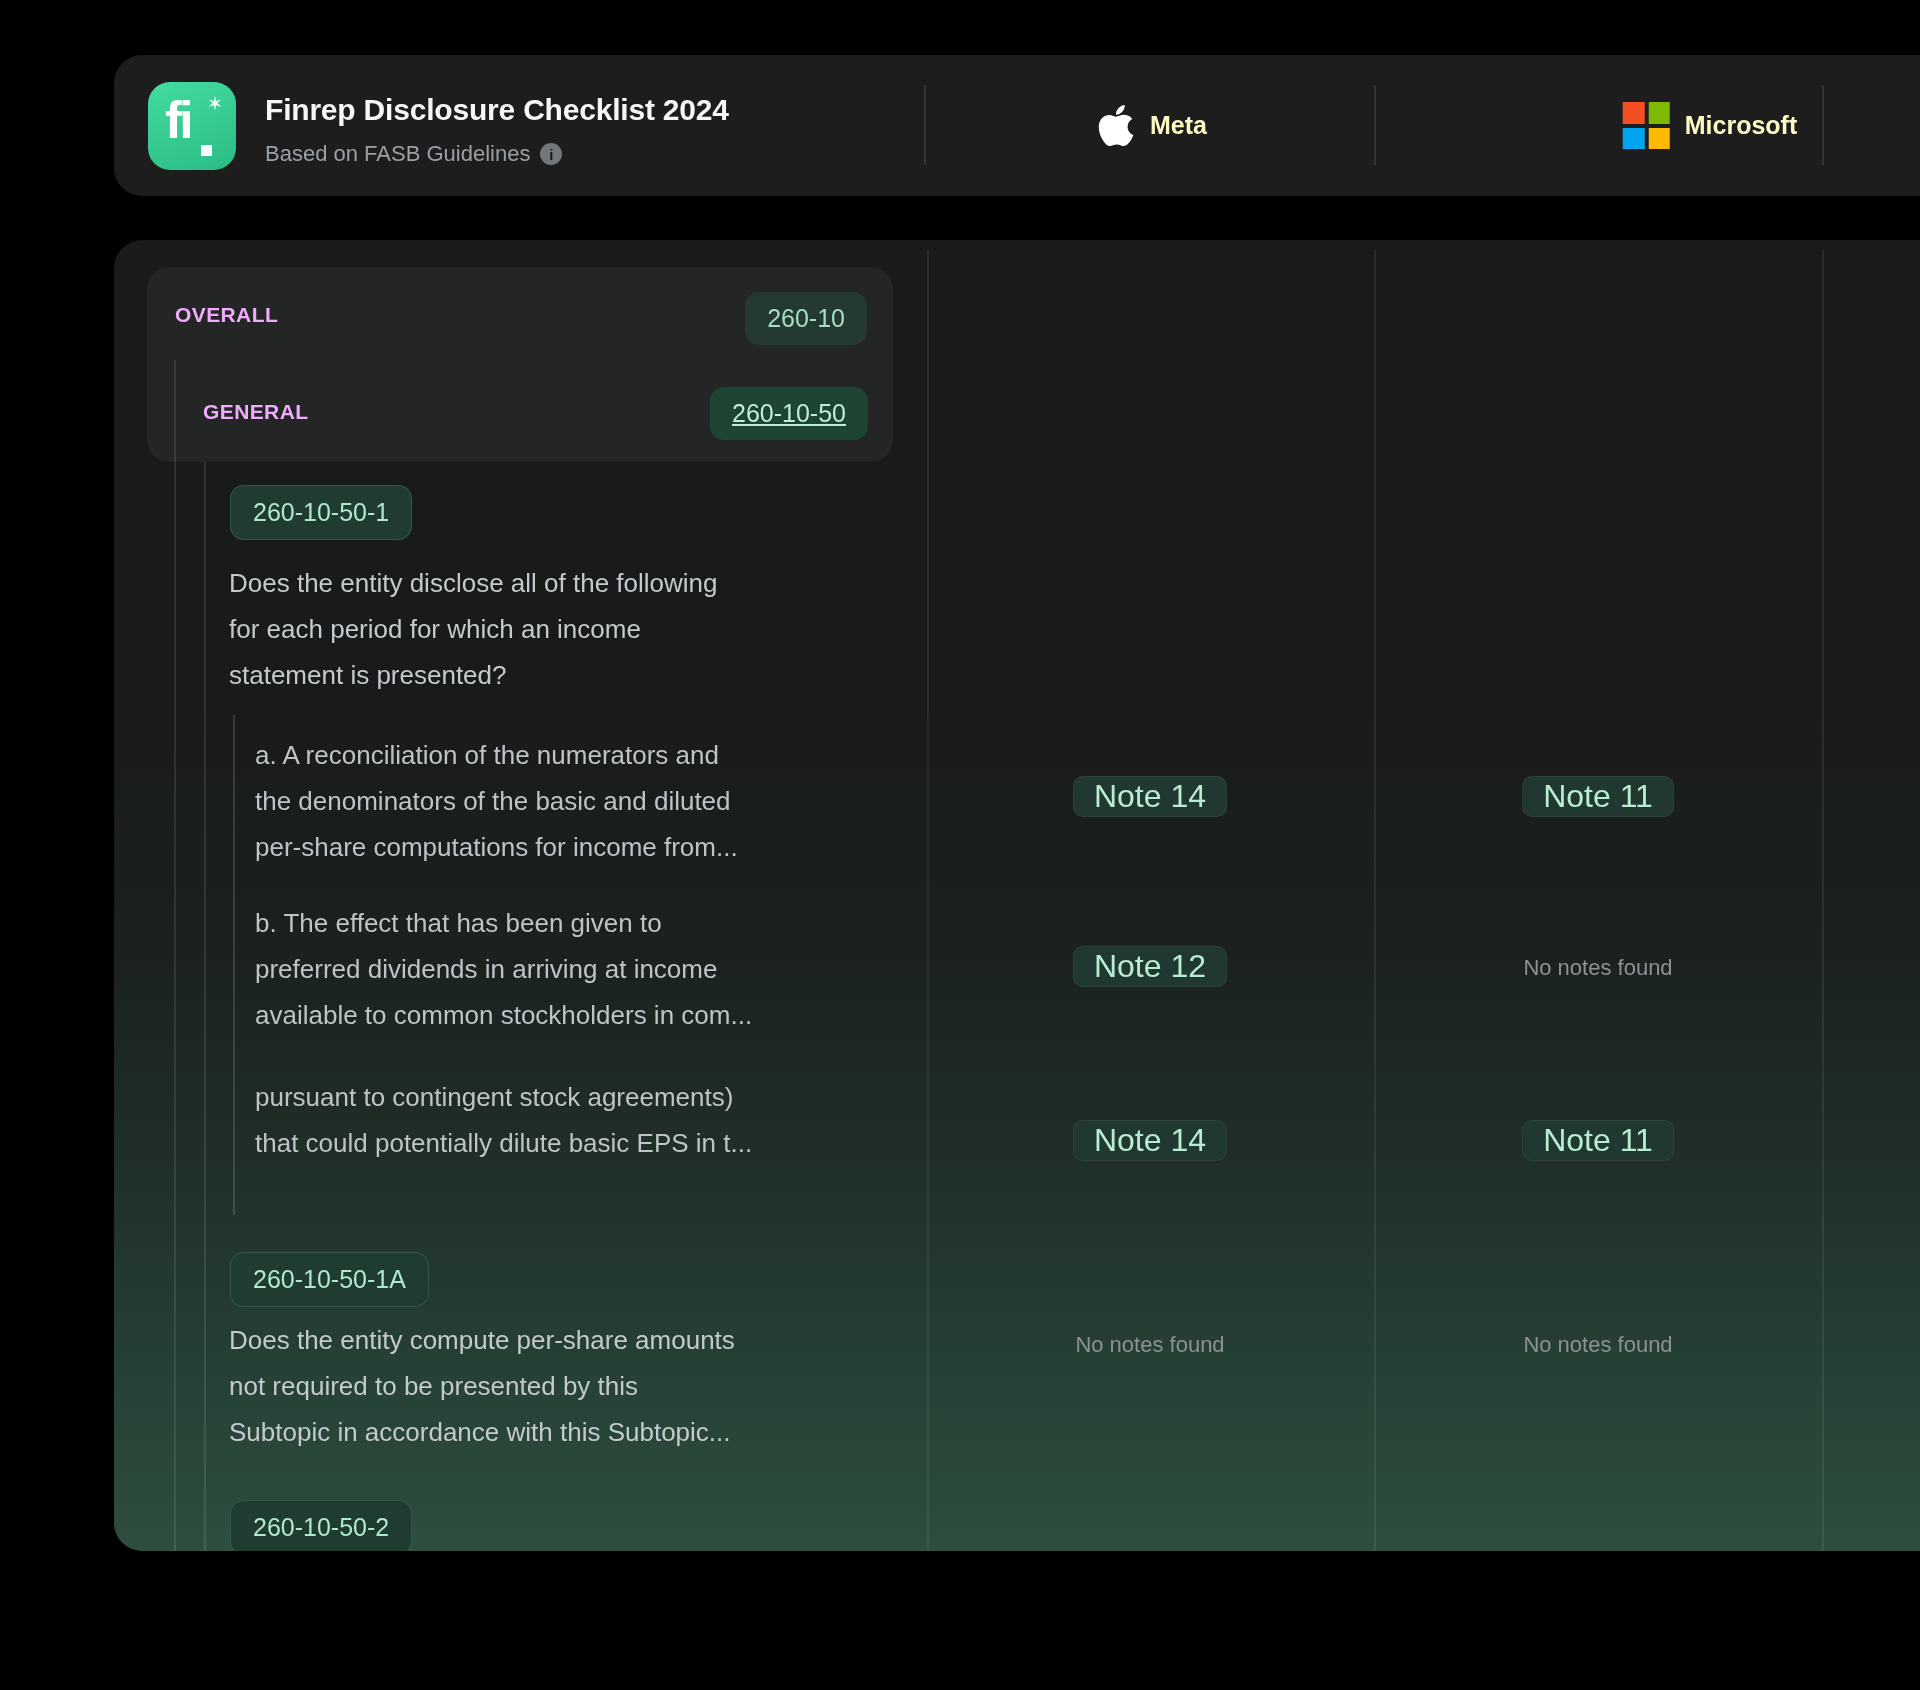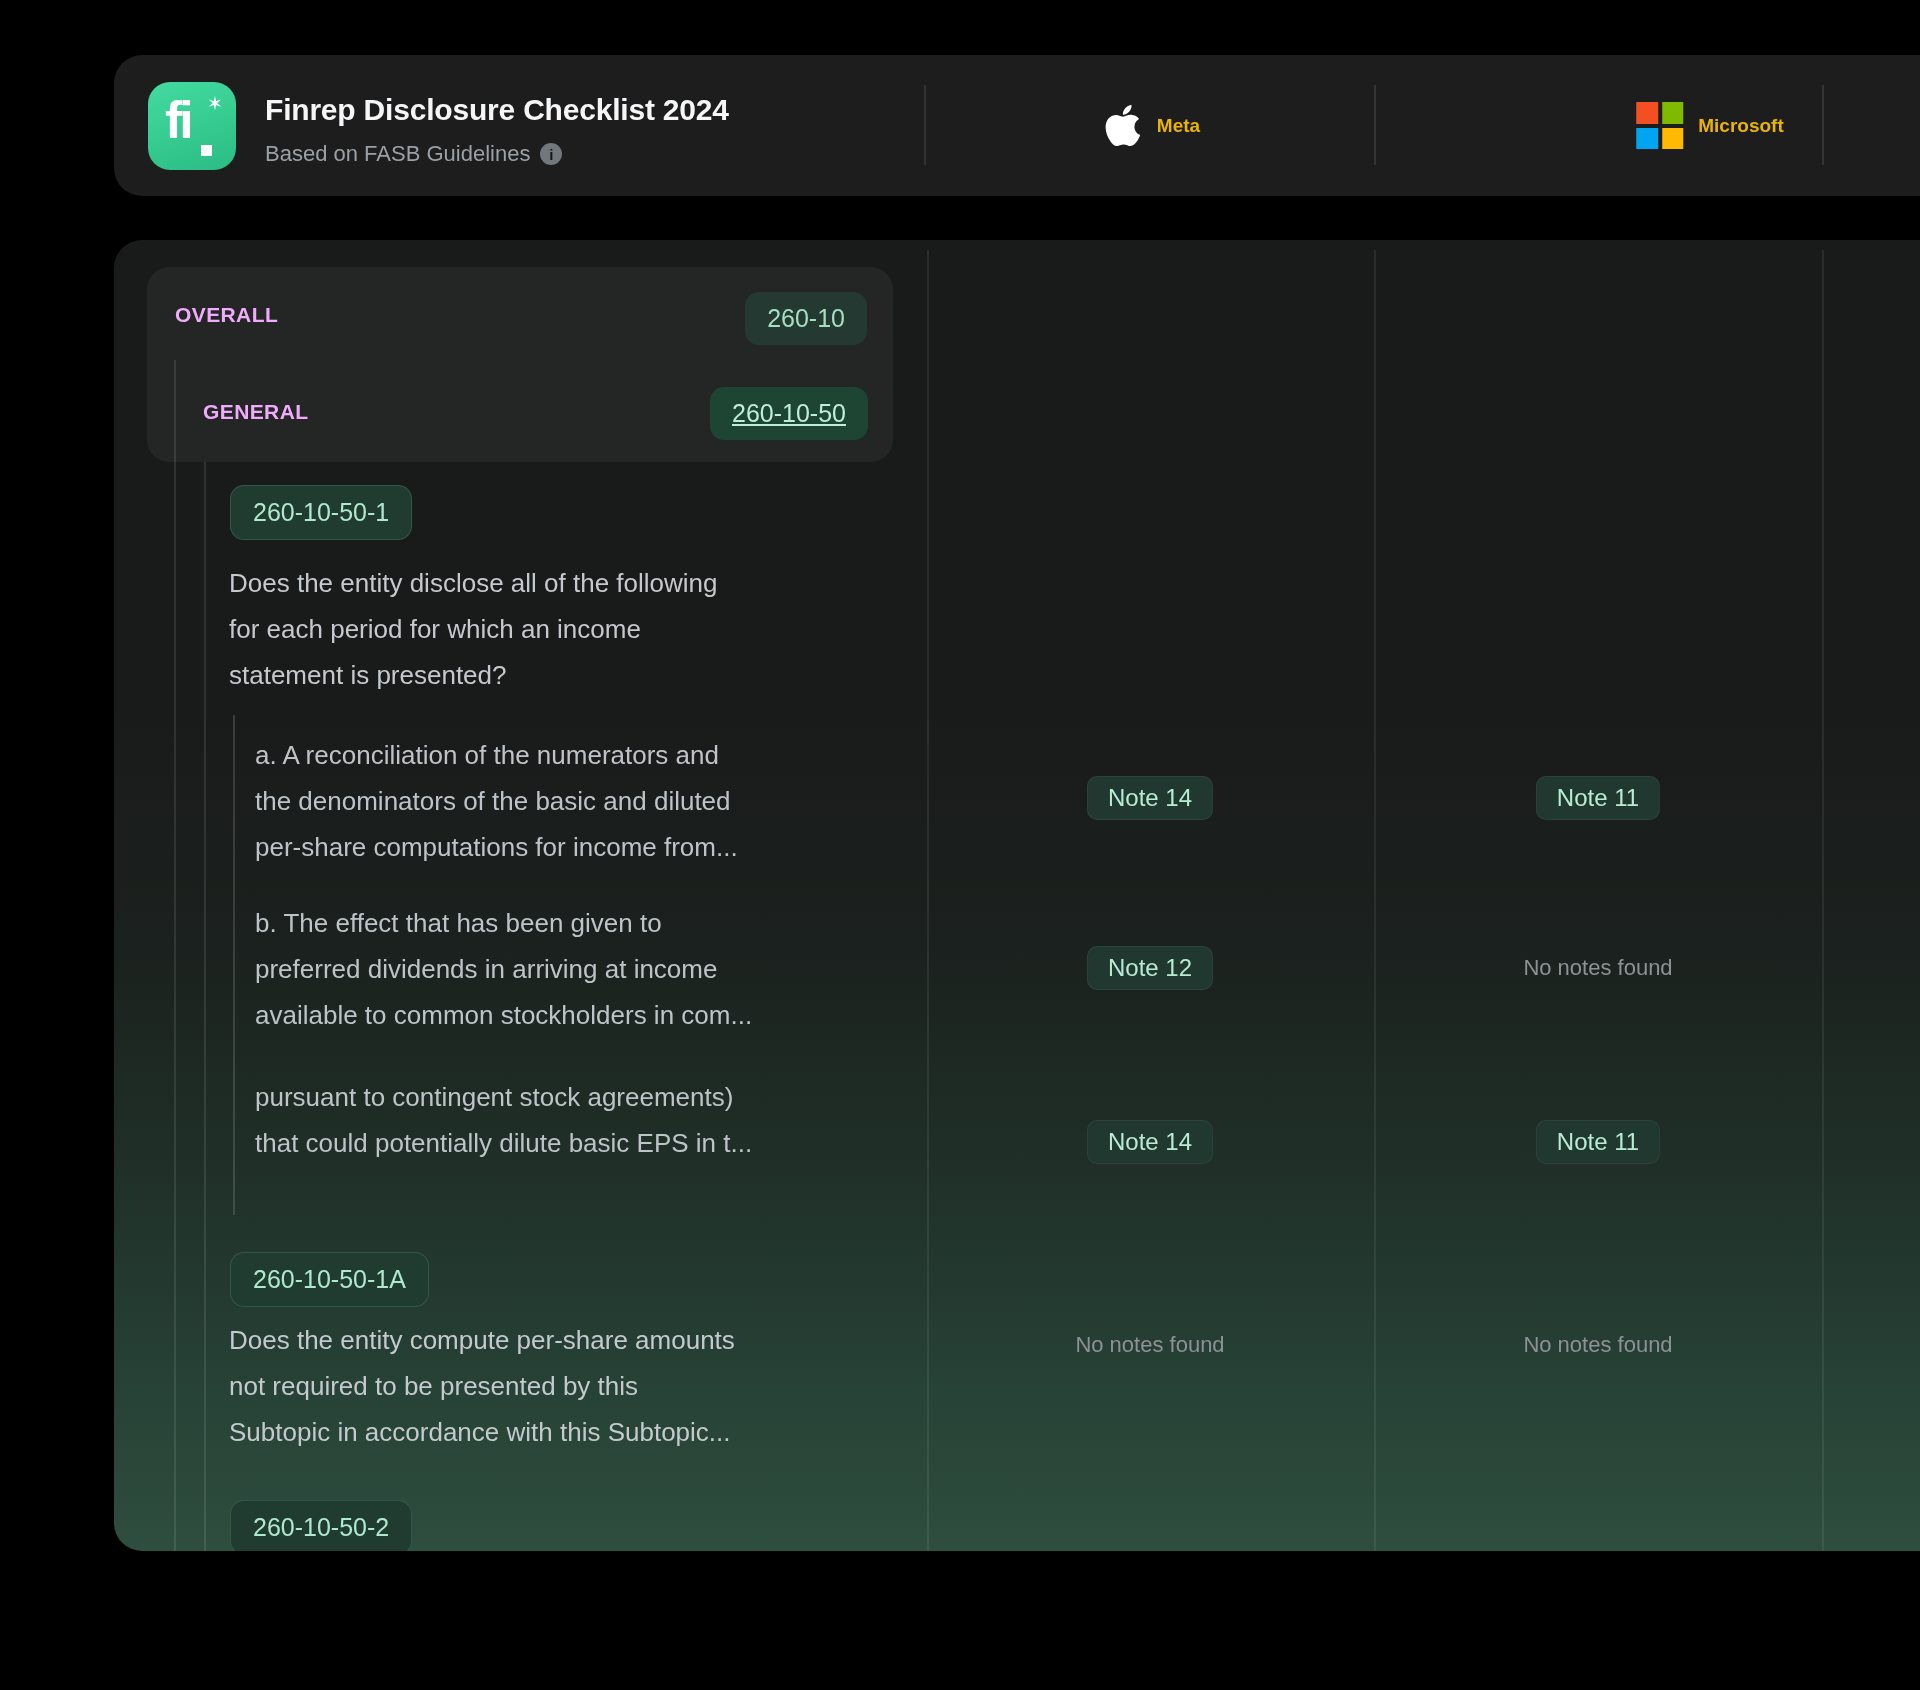--- a/index.html
+++ b/index.html
@@ -56,21 +56,21 @@
   .hdr-divider {
     top: 30px; width: 2px; height: 80px;
     background: rgba(255,255,255,0.10);
   }
   .company {
     top: 0; height: 141px;
     display: flex; align-items: center; gap: 15px;
     transform: translateX(-50%);
   }
   .company .label {
-    font-size: 19px; font-weight: 700; color: #eab308; white-space: nowrap;
+    font-size: 25px; font-weight: 700; color: #fef9c3; white-space: nowrap;
   }
   .ms-logo {
     width: 47px; height: 47px;
     display: grid; grid-template-columns: 1fr 1fr; grid-template-rows: 1fr 1fr;
     gap: 4px;
   }
   .ms-logo span { display: block; }
 
   
   #main-card {
@@ -106,24 +106,24 @@
     background: #203c31; color: #aee8cd;
     border: 1px solid rgba(150,230,190,0.16);
   }
   .guide-line { width: 2px; background: rgba(255,255,255,0.10); }
   .question { color: #c4c9cd; font-size: 26px; }
   .question .line, .subitem .line { height: 46px; line-height: 46px; white-space: nowrap; }
   .subitem { color: #bec3c8; font-size: 26px; }
   .group-border { width: 2px; background: rgba(255,255,255,0.14); }
   .note-badge {
     display: inline-block; transform: translateX(-50%);
-    padding: 7px 20px;
+    padding: 1px 20px;
     background: #213830; color: #b7ebd2;
     border: 1px solid rgba(255,255,255,0.05);
-    font-size: 24px; border-radius: 10px; white-space: nowrap;
+    font-size: 32px; border-radius: 10px; white-space: nowrap;
   }
   .no-notes {
     transform: translateX(-50%);
     color: #8d9195; font-size: 22px; white-space: nowrap;
   }
   .apple-svg { width: 38px; height: 47px; }
 </style>
 </head>
 <body>
 

